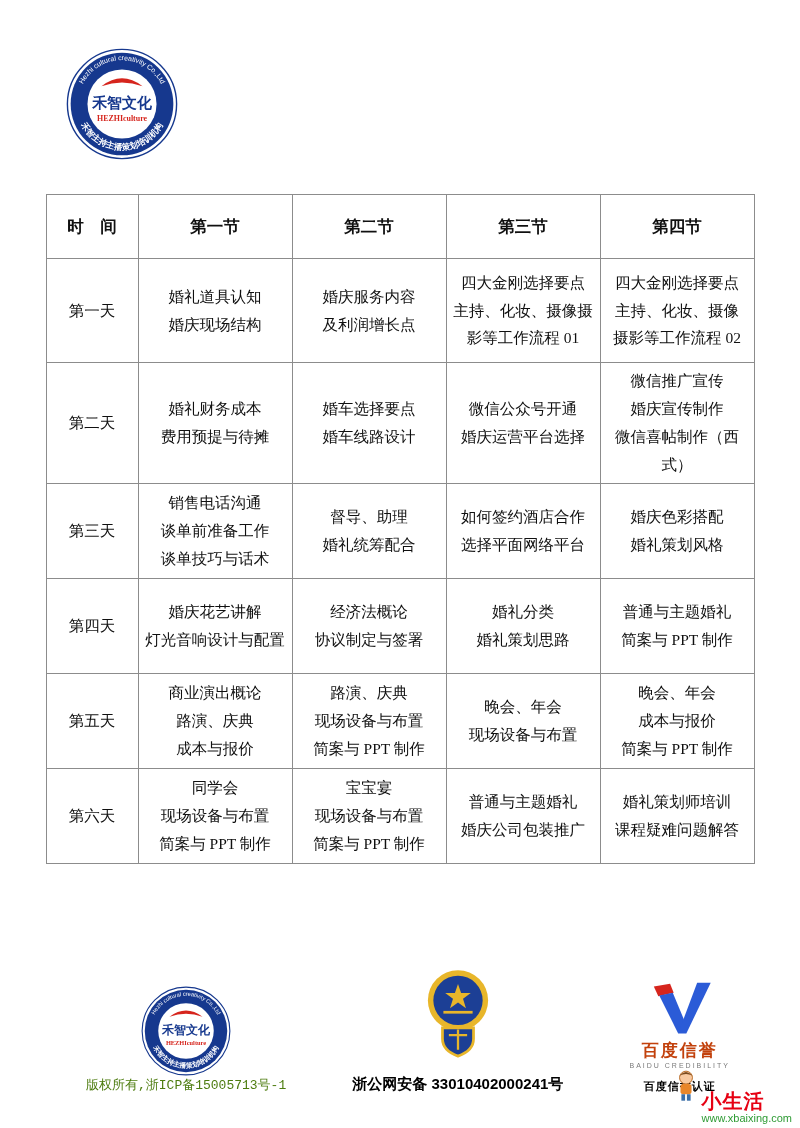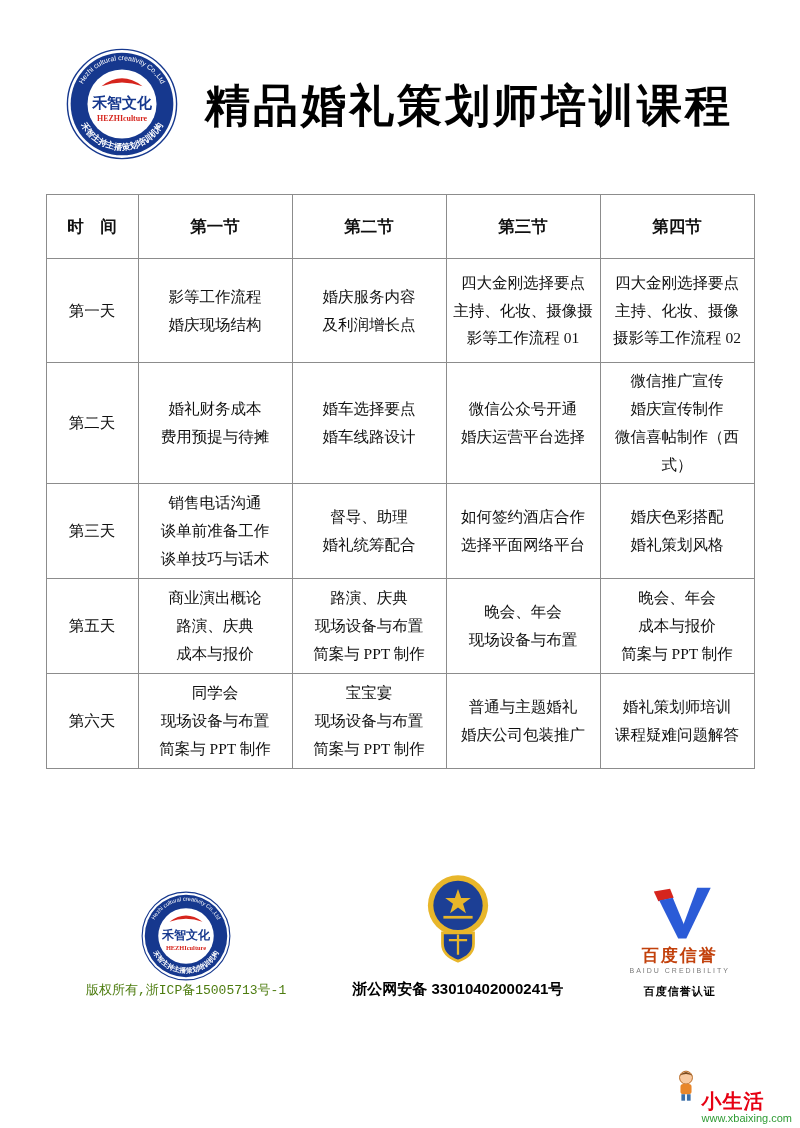--- a/index.html
+++ b/index.html
@@ -113,21 +113,20 @@
           <textPath href="#lt1" startOffset="50%" text-anchor="middle">Hezhi cultural creativity Co.,Ltd</textPath>
         </text>
         <text font-size="9" font-weight="bold" fill="#ffffff">
           <textPath href="#lb1" startOffset="50%" text-anchor="middle">禾智主持主播策划培训机构</textPath>
         </text>
         <path d="M 38,41 Q 60,24 82,41 Q 60,33 38,41 Z" fill="#d6251d"></path>
         <text x="60" y="64" text-anchor="middle" font-size="16" font-weight="bold" fill="#16388e">禾智文化</text>
         <text x="60" y="78" text-anchor="middle" font-size="8.5" font-weight="bold" fill="#d6251d">HEZHIculture</text>
       </svg>
     </div>
-    <h1 class="title">精品婚礼策划师培训课程</h1>
   </div>
 
   <table class="course">
     <colgroup>
       <col class="c-time">
         <col class="c-sec">
         <col class="c-sec">
         <col class="c-sec">
         <col class="c-sec">
     </colgroup>
@@ -136,21 +135,21 @@
         <th>时　间</th>
         <th>第一节</th>
         <th>第二节</th>
         <th>第三节</th>
         <th>第四节</th>
       </tr>
     </thead>
     <tbody>
       <tr>
         <td class="time-cell">第一天</td>
-        <td>影等工作流程
+        <td>婚礼道具认知
 婚庆现场结构</td>
         <td>婚庆服务内容
 及利润增长点</td>
         <td>四大金刚选择要点
 主持、化妆、摄像摄
 影等工作流程 01</td>
         <td>四大金刚选择要点
 主持、化妆、摄像
 摄影等工作流程 02</td>
       </tr>
@@ -170,20 +169,31 @@
         <td class="time-cell">第三天</td>
         <td>销售电话沟通
 谈单前准备工作
 谈单技巧与话术</td>
         <td>督导、助理
 婚礼统筹配合</td>
         <td>如何签约酒店合作
 选择平面网络平台</td>
         <td>婚庆色彩搭配
 婚礼策划风格</td>
+      </tr>
+      <tr>
+        <td class="time-cell">第四天</td>
+        <td>婚庆花艺讲解
+灯光音响设计与配置</td>
+        <td>经济法概论
+协议制定与签署</td>
+        <td>婚礼分类
+婚礼策划思路</td>
+        <td>普通与主题婚礼
+简案与 PPT 制作</td>
       </tr>
       <tr>
         <td class="time-cell">第五天</td>
         <td>商业演出概论
 路演、庆典
 成本与报价</td>
         <td>路演、庆典
 现场设备与布置
 简案与 PPT 制作</td>
         <td>晚会、年会

